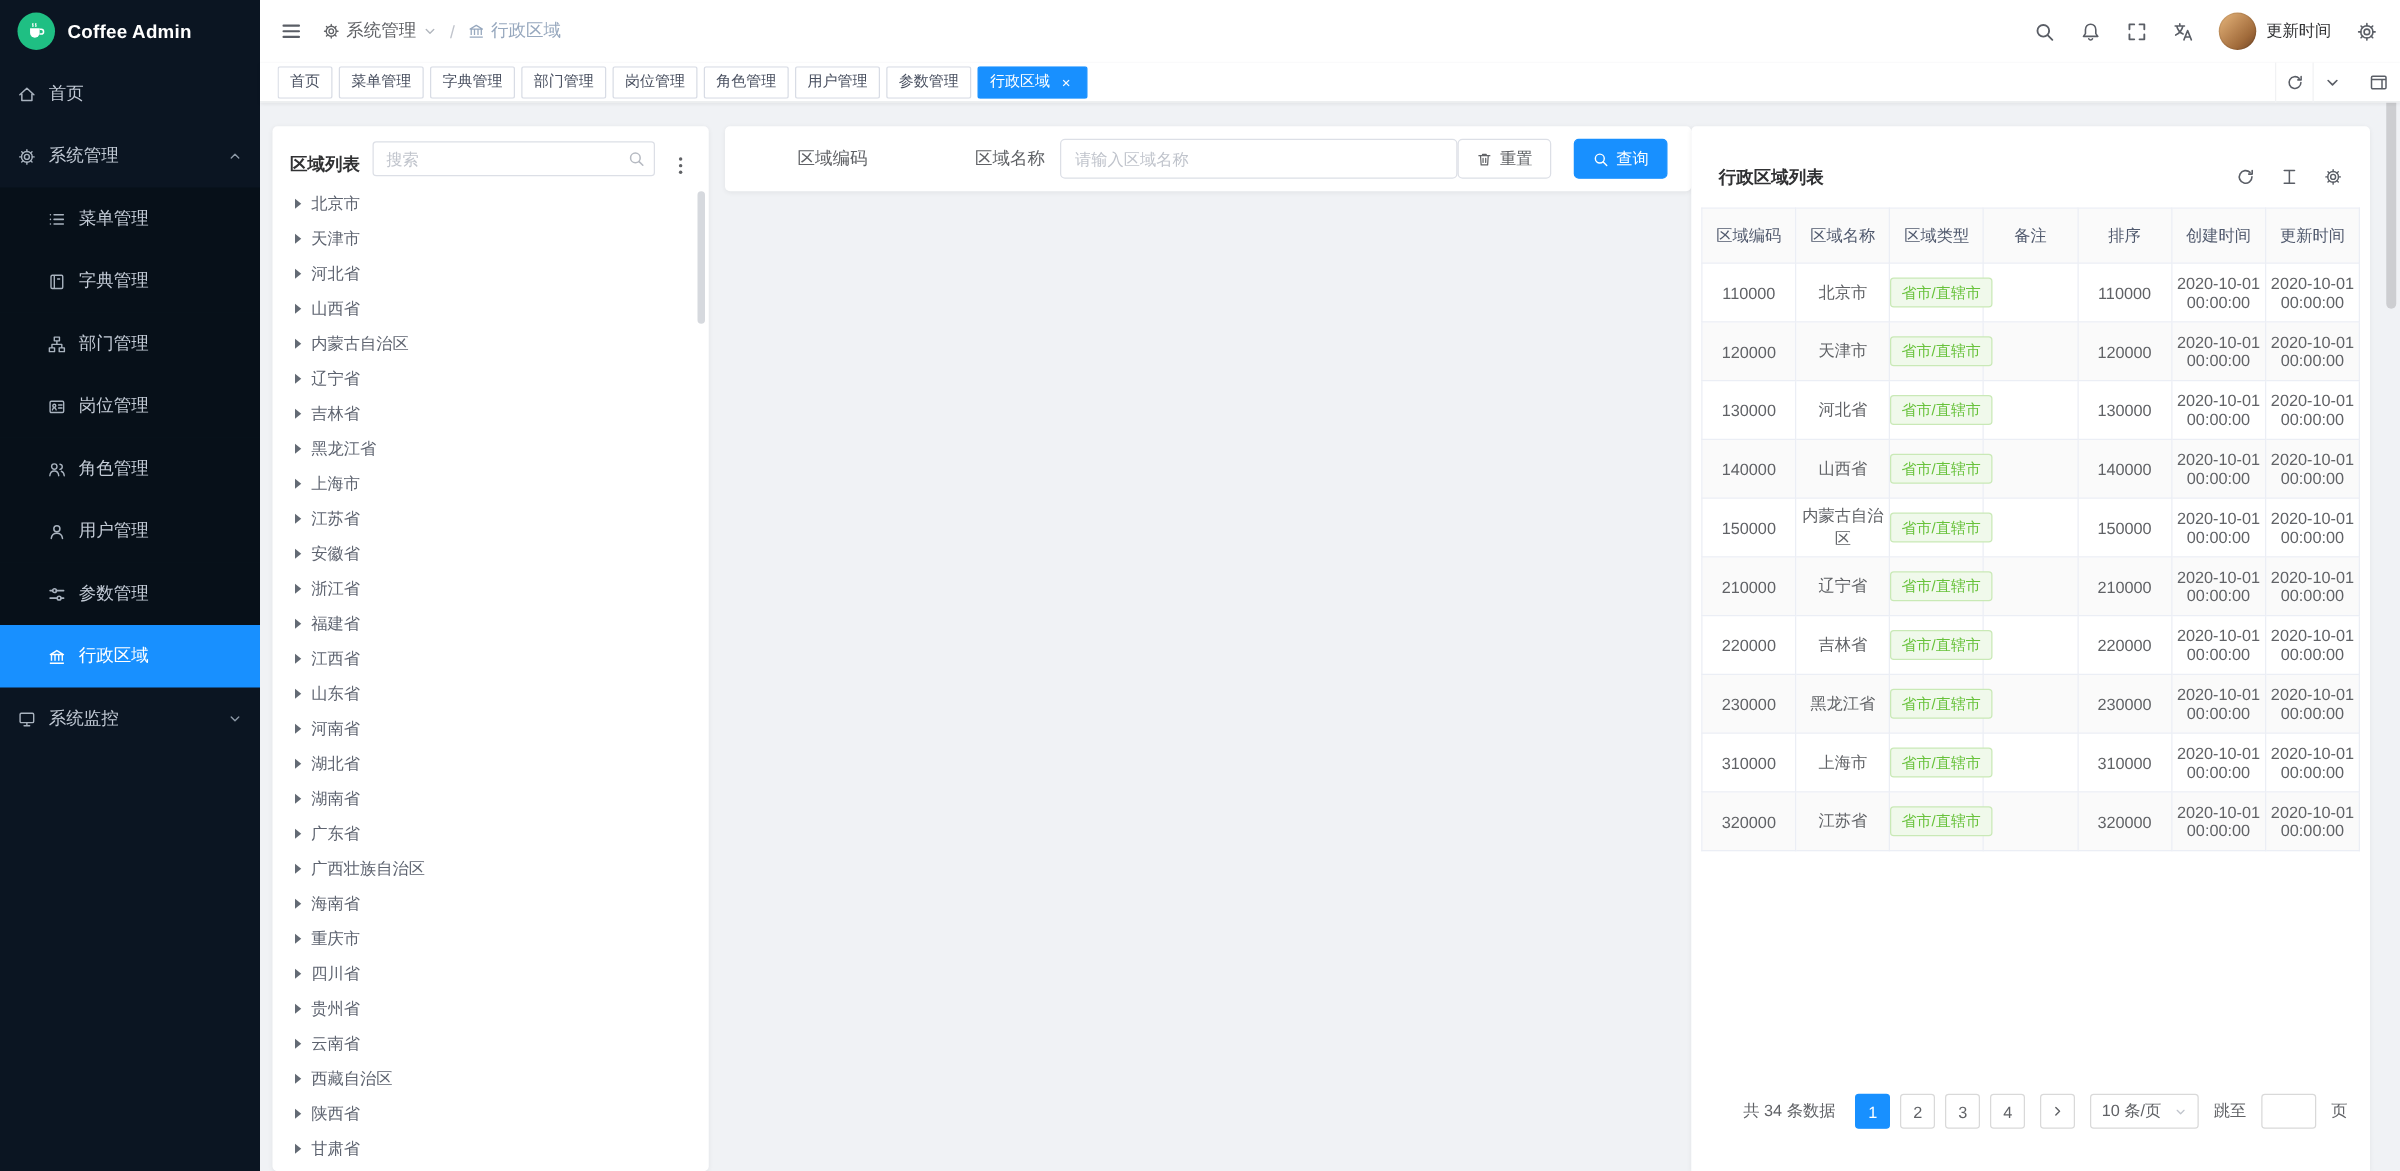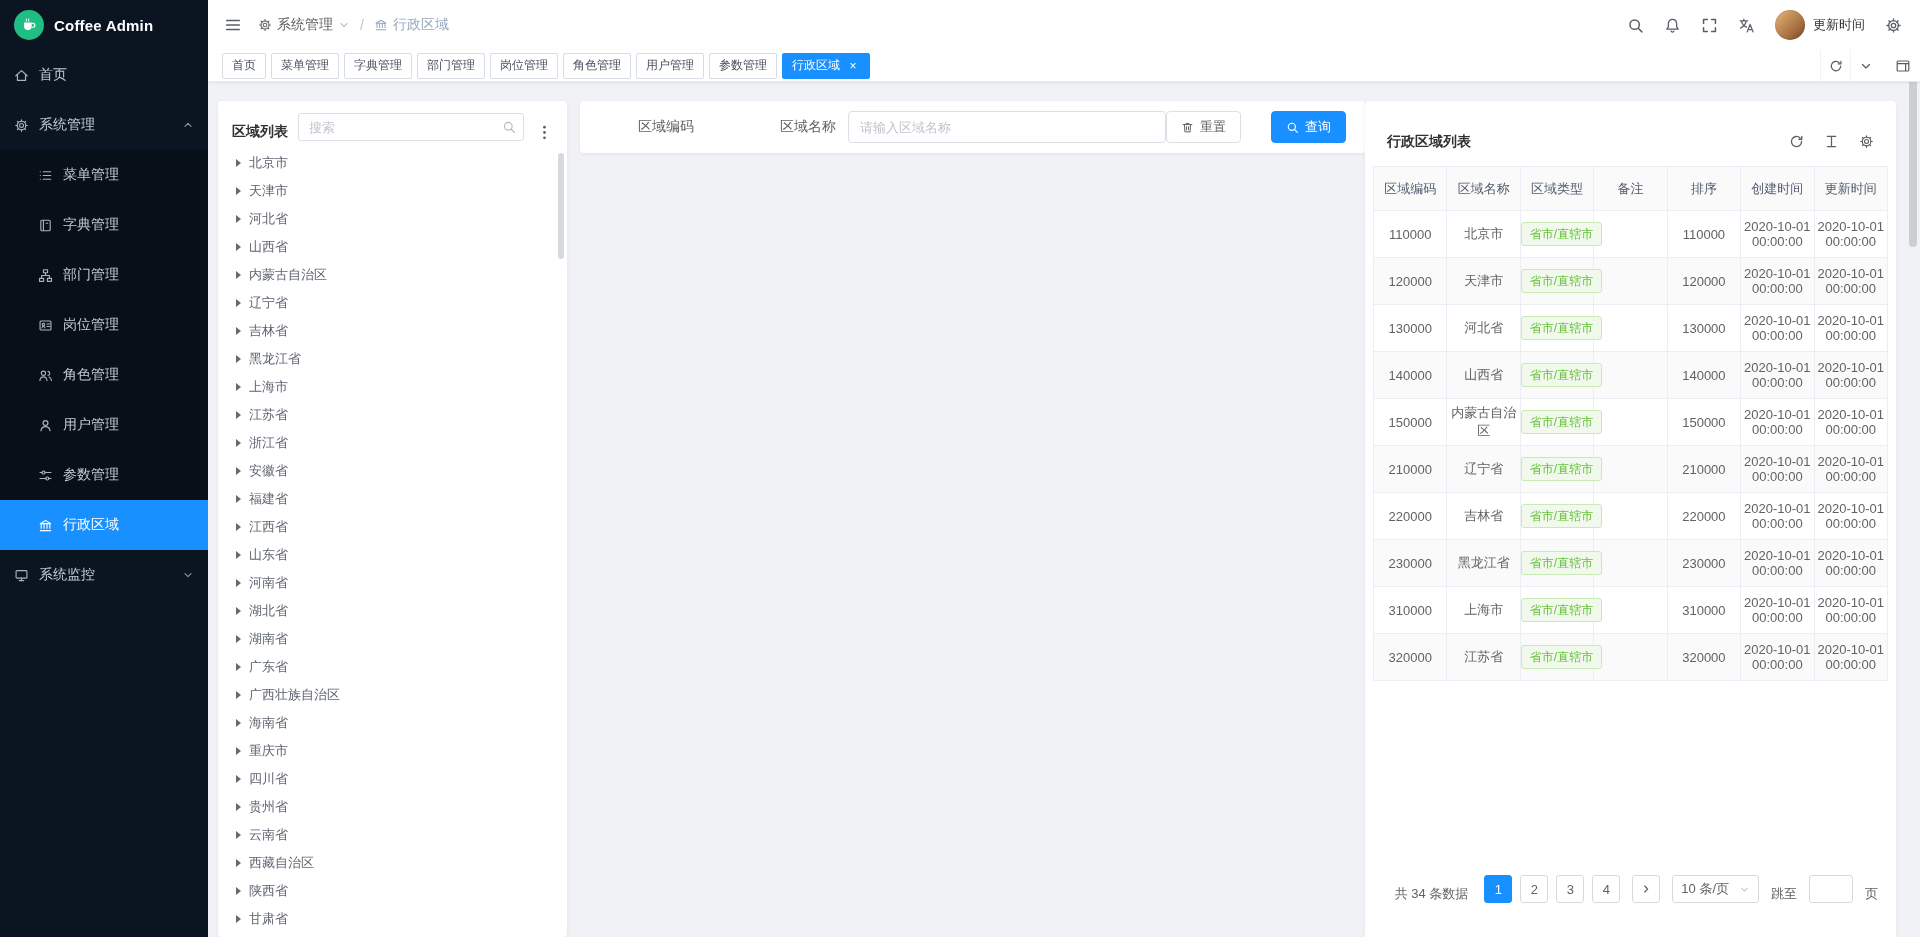--- a/index.html
+++ b/index.html
@@ -79,38 +79,38 @@
   .tree-scroll .thumb{width:6px;height:106px;background:#d6d9de;border-radius:3px;cursor:pointer}
 
   
   .main-cards{flex:1;display:flex;flex-direction:row;min-width:0}
   .filter-card{background:#fff;border-radius:4px;box-shadow:0 1px 4px rgba(0,0,0,.06);height:52px;display:flex;align-items:center;padding:0 19px 0 58px;margin-bottom:18px;flex-shrink:0}
   .f-item{display:flex;align-items:center}
   .f-item + .f-item{margin-left:74px}
   .f-label{font-size:14px;color:#606266;margin-right:12px;white-space:nowrap}
   .f-input{width:318px;height:32px;border:1px solid #dcdfe6;border-radius:4px;padding:0 11px;font-size:13px;color:#606266}
   .f-input::placeholder{color:#c0c4cc}
-  .f-actions{margin-left:auto;display:flex;gap:30px}
+  .f-actions{margin-left:auto;display:flex;gap:18px}
   .btn{height:32px;padding:0 14px;border-radius:4px;border:1px solid #dcdfe6;background:#fff;color:#606266;font-size:13px;display:inline-flex;align-items:center;gap:6px;cursor:pointer;white-space:nowrap}
   .btn .ic svg{width:13px;height:13px}
   .btn.primary{background:#1890ff;border-color:#1890ff;color:#fff}
 
   .table-card{flex:1;background:#fff;border-radius:4px 4px 0 0;box-shadow:0 1px 4px rgba(0,0,0,.06);display:flex;flex-direction:column;padding:16px 8px;min-height:0}
   .card-head{height:49px;display:flex;align-items:center;padding:0 14px;flex-shrink:0}
   .card-title{font-size:14px;font-weight:bold;color:#303133}
   .card-tools{margin-left:auto;display:flex;gap:20px;color:#5a5e66}
   .card-tools svg{width:15px;height:15px}
 
   .grid{width:100%;border-collapse:collapse;table-layout:fixed;font-size:13px;color:#606266}
   .grid th{height:44px;background:#fafafa;border:1px solid #ebeef5;font-weight:normal;color:#515a6e;text-align:center}
   .grid td{height:47px;border:1px solid #ebeef5;text-align:center;background:#fff}
   .grid tr.striped td{background:#fafafa}
   .badge{display:inline-block;padding:2px 8px;font-size:12px;color:#67c23a;background:#f0f9eb;border:1px solid #c9e9b6;border-radius:3px;line-height:1.5;white-space:nowrap}
 
-  .pagination{margin-top:auto;display:flex;align-items:flex-end;justify-content:flex-end;gap:12px;padding:14px 10px 18px 0;font-size:13px;color:#606266;flex-shrink:0}
+  .pagination{margin-top:auto;display:flex;align-items:center;justify-content:flex-end;gap:12px;padding:14px 10px 18px 0;font-size:13px;color:#606266;flex-shrink:0}
   .total-text{margin-right:4px}
   .pages{display:flex;gap:8px}
   .page-btn{min-width:28px;height:28px;border:1px solid #d9d9d9;border-radius:3px;background:#fff;color:#606266;font-size:13px;display:inline-flex;align-items:center;justify-content:center;cursor:pointer}
   .page-btn.active{background:#1890ff;border-color:#1890ff;color:#fff}
   .page-btn .ic svg{width:12px;height:12px}
   .size-select{height:28px;border:1px solid #d9d9d9;border-radius:3px;background:#fff;display:inline-flex;align-items:center;gap:10px;padding:0 8px;font-size:13px;color:#606266;cursor:pointer}
   .size-select .ic{color:#c0c4cc}
   .size-select .ic svg{width:11px;height:11px}
   .jump-input{width:44px;height:28px;border:1px solid #d9d9d9;border-radius:3px;text-align:center;font-size:13px;color:#606266}
 
@@ -430,25 +430,25 @@
             <div class="tree-item">
               <span class="caret"></span>
               <span class="tree-label">上海市</span>
             </div>
             <div class="tree-item">
               <span class="caret"></span>
               <span class="tree-label">江苏省</span>
             </div>
             <div class="tree-item">
               <span class="caret"></span>
+              <span class="tree-label">安徽省</span>
+            </div>
+            <div class="tree-item">
+              <span class="caret"></span>
               <span class="tree-label">浙江省</span>
-            </div>
-            <div class="tree-item">
-              <span class="caret"></span>
-              <span class="tree-label">安徽省</span>
             </div>
             <div class="tree-item">
               <span class="caret"></span>
               <span class="tree-label">福建省</span>
             </div>
             <div class="tree-item">
               <span class="caret"></span>
               <span class="tree-label">江西省</span>
             </div>
             <div class="tree-item">

